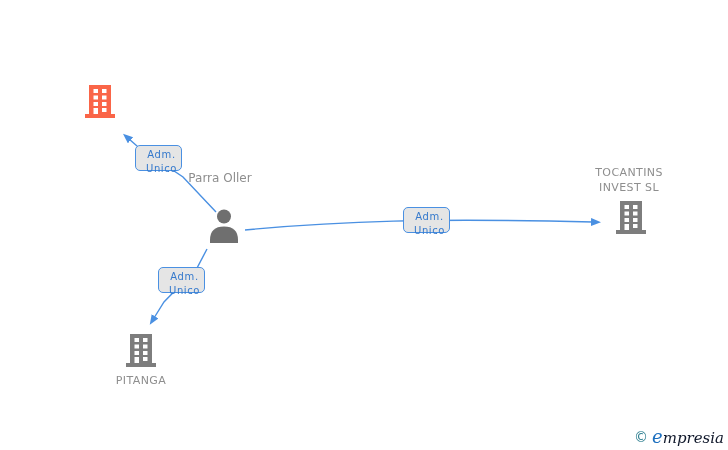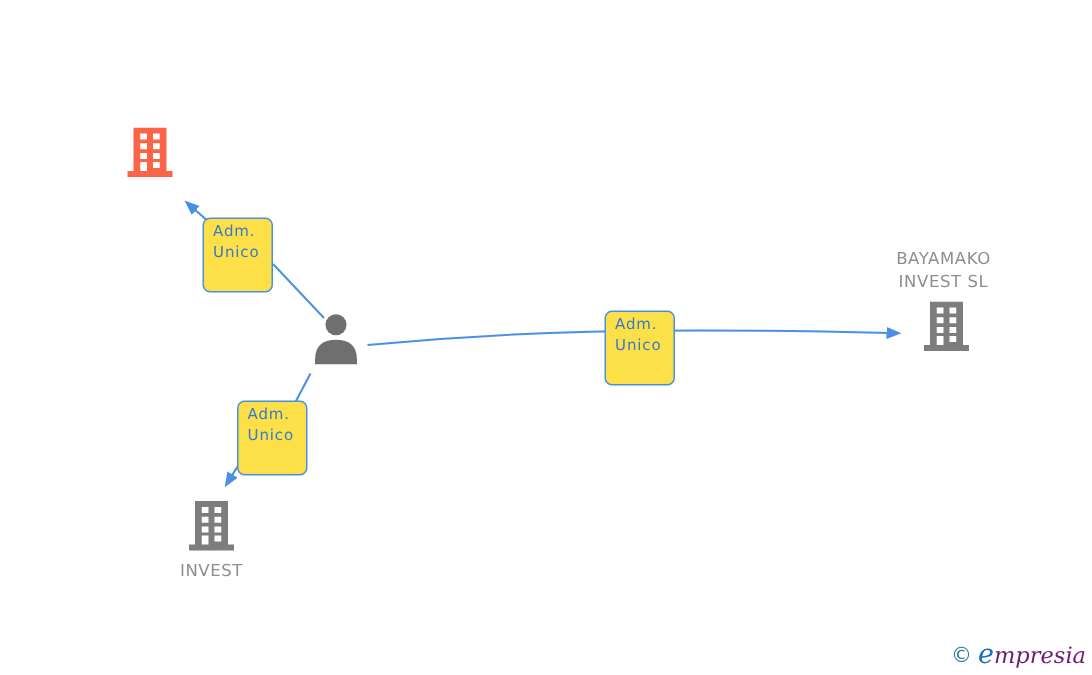--- a/index.html
+++ b/index.html
@@ -45,30 +45,31 @@
     text-align: center;
     font-size: 12px;
     line-height: 14px;
     color: #8e8e8e;
   }
   .person-name .line { display: block; }
   .adm-box {
     position: absolute;
     z-index: 3;
     width: 47px;
-    height: 50px;
+    height: 26px;
     box-sizing: border-box;
-    background: #fde047;
+    background: #e5e5e5;
     border: 1.5px solid #4a90e2;
     border-radius: 5px;
     padding: 2px 0 0 6px;
     font-size: 10px;
     line-height: 14px;
     letter-spacing: 0.6px;
     color: #3579cc;
+    text-align: center;
   }
   .adm-box .line { display: block; }
   .footer-logo {
     position: absolute;
     right: 4px;
     bottom: 3px;
     z-index: 2;
     white-space: nowrap;
     cursor: pointer;
   }
@@ -77,21 +78,21 @@
     font-size: 14px;
     font-family: "DejaVu Sans", sans-serif;
     margin-right: 4px;
     vertical-align: 1px;
   }
   .brand {
     font-family: "DejaVu Serif", "Liberation Serif", serif;
     font-style: italic;
   }
   .brand-e { color: #1c6fbf; font-size: 18px; }
-  .brand-rest { color: #701a75; font-size: 15px; }
+  .brand-rest { color: #0f172a; font-size: 15px; }
 </style>
 </head>
 <body>
 
 <div class="canvas">
 
   <svg class="arrows" viewBox="0 0 728 450">
     <defs>
       <marker id="ah" markerWidth="11" markerHeight="9" refX="2" refY="4" orient="auto" markerUnits="userSpaceOnUse">
         <path d="M0,0 L10,4 L0,8 Z" fill="#4a90e2"></path>
@@ -111,21 +112,21 @@
       <rect x="9.5" y="10.5" width="4.5" height="4" fill="#ffffff"></rect>
       <rect x="18" y="10.5" width="4.5" height="4" fill="#ffffff"></rect>
       <rect x="9.5" y="17" width="4.5" height="4" fill="#ffffff"></rect>
       <rect x="18" y="17" width="4.5" height="4" fill="#ffffff"></rect>
       <rect x="9.5" y="23" width="4.5" height="6" fill="#ffffff"></rect>
       <rect x="18" y="23" width="4.5" height="4" fill="#ffffff"></rect>
     </svg>
   </div>
 
   <div class="company-name" style="left:569px; top:165px;">
-    <span class="line">BAYAMAKO</span>
+    <span class="line">TOCANTINS</span>
     <span class="line">INVEST SL</span>
   </div>
   <div class="icon" style="left:615px; top:201px;">
     <svg width="32" height="34" viewBox="0 0 32 34">
       <rect x="5" y="0" width="22" height="30" fill="#7d7d7d"></rect>
       <rect x="1" y="29" width="30" height="4" fill="#7d7d7d"></rect>
       <rect x="9.5" y="4" width="4.5" height="4" fill="#ffffff"></rect>
       <rect x="18" y="4" width="4.5" height="4" fill="#ffffff"></rect>
       <rect x="9.5" y="10.5" width="4.5" height="4" fill="#ffffff"></rect>
       <rect x="18" y="10.5" width="4.5" height="4" fill="#ffffff"></rect>
@@ -144,24 +145,25 @@
       <rect x="18" y="4" width="4.5" height="4" fill="#ffffff"></rect>
       <rect x="9.5" y="10.5" width="4.5" height="4" fill="#ffffff"></rect>
       <rect x="18" y="10.5" width="4.5" height="4" fill="#ffffff"></rect>
       <rect x="9.5" y="17" width="4.5" height="4" fill="#ffffff"></rect>
       <rect x="18" y="17" width="4.5" height="4" fill="#ffffff"></rect>
       <rect x="9.5" y="23" width="4.5" height="6" fill="#ffffff"></rect>
       <rect x="18" y="23" width="4.5" height="4" fill="#ffffff"></rect>
     </svg>
   </div>
   <div class="company-name" style="left:81px; top:373px;">
-    <span class="line">INVEST</span>
+    <span class="line">PITANGA</span>
   </div>
 
   <div class="person-name" style="left:160px; top:171px;">
+    <span class="line">Parra Oller</span>
   </div>
   <div class="icon" style="left:209px; top:209px;">
     <svg width="30" height="34" viewBox="0 0 30 34">
       <circle cx="15" cy="7.5" r="7" fill="#6f6f6f"></circle>
       <path d="M1,34 L1,31 Q1,17.5 15,17.5 Q29,17.5 29,31 L29,34 Z" fill="#6f6f6f"></path>
     </svg>
   </div>
 
   <div class="adm-box" style="left:135px; top:145px;">
     <span class="line">Adm.</span>

